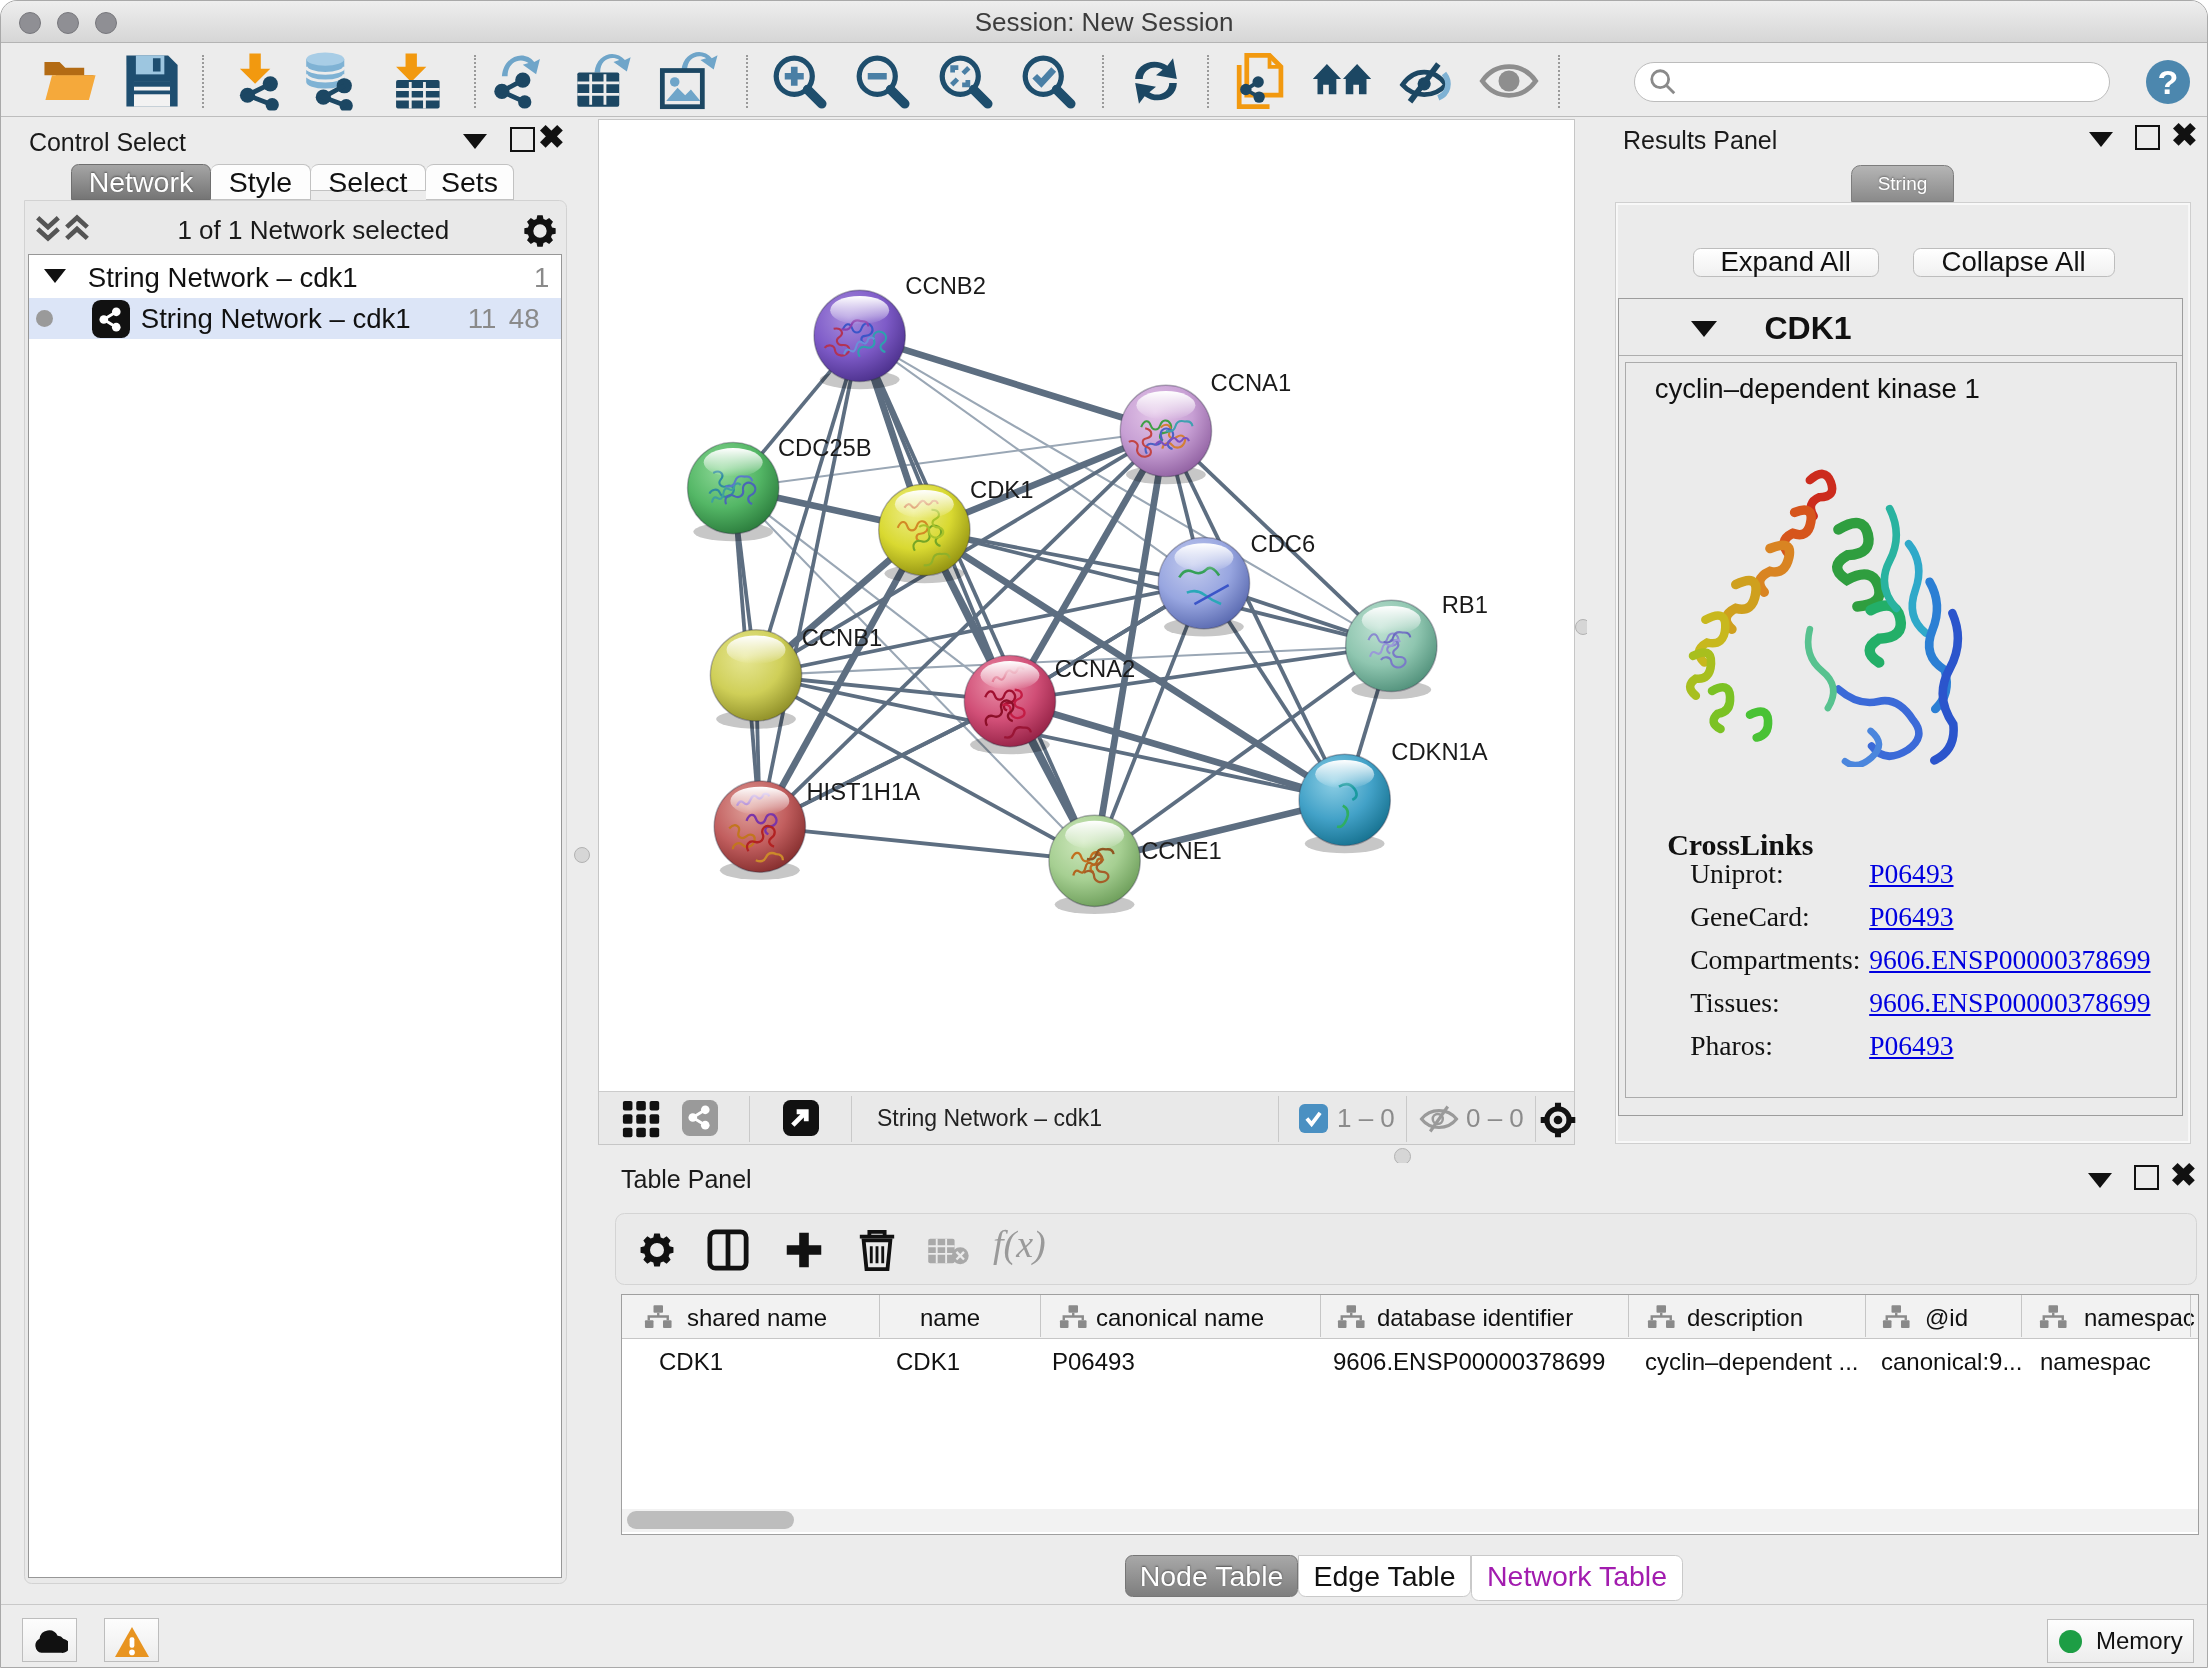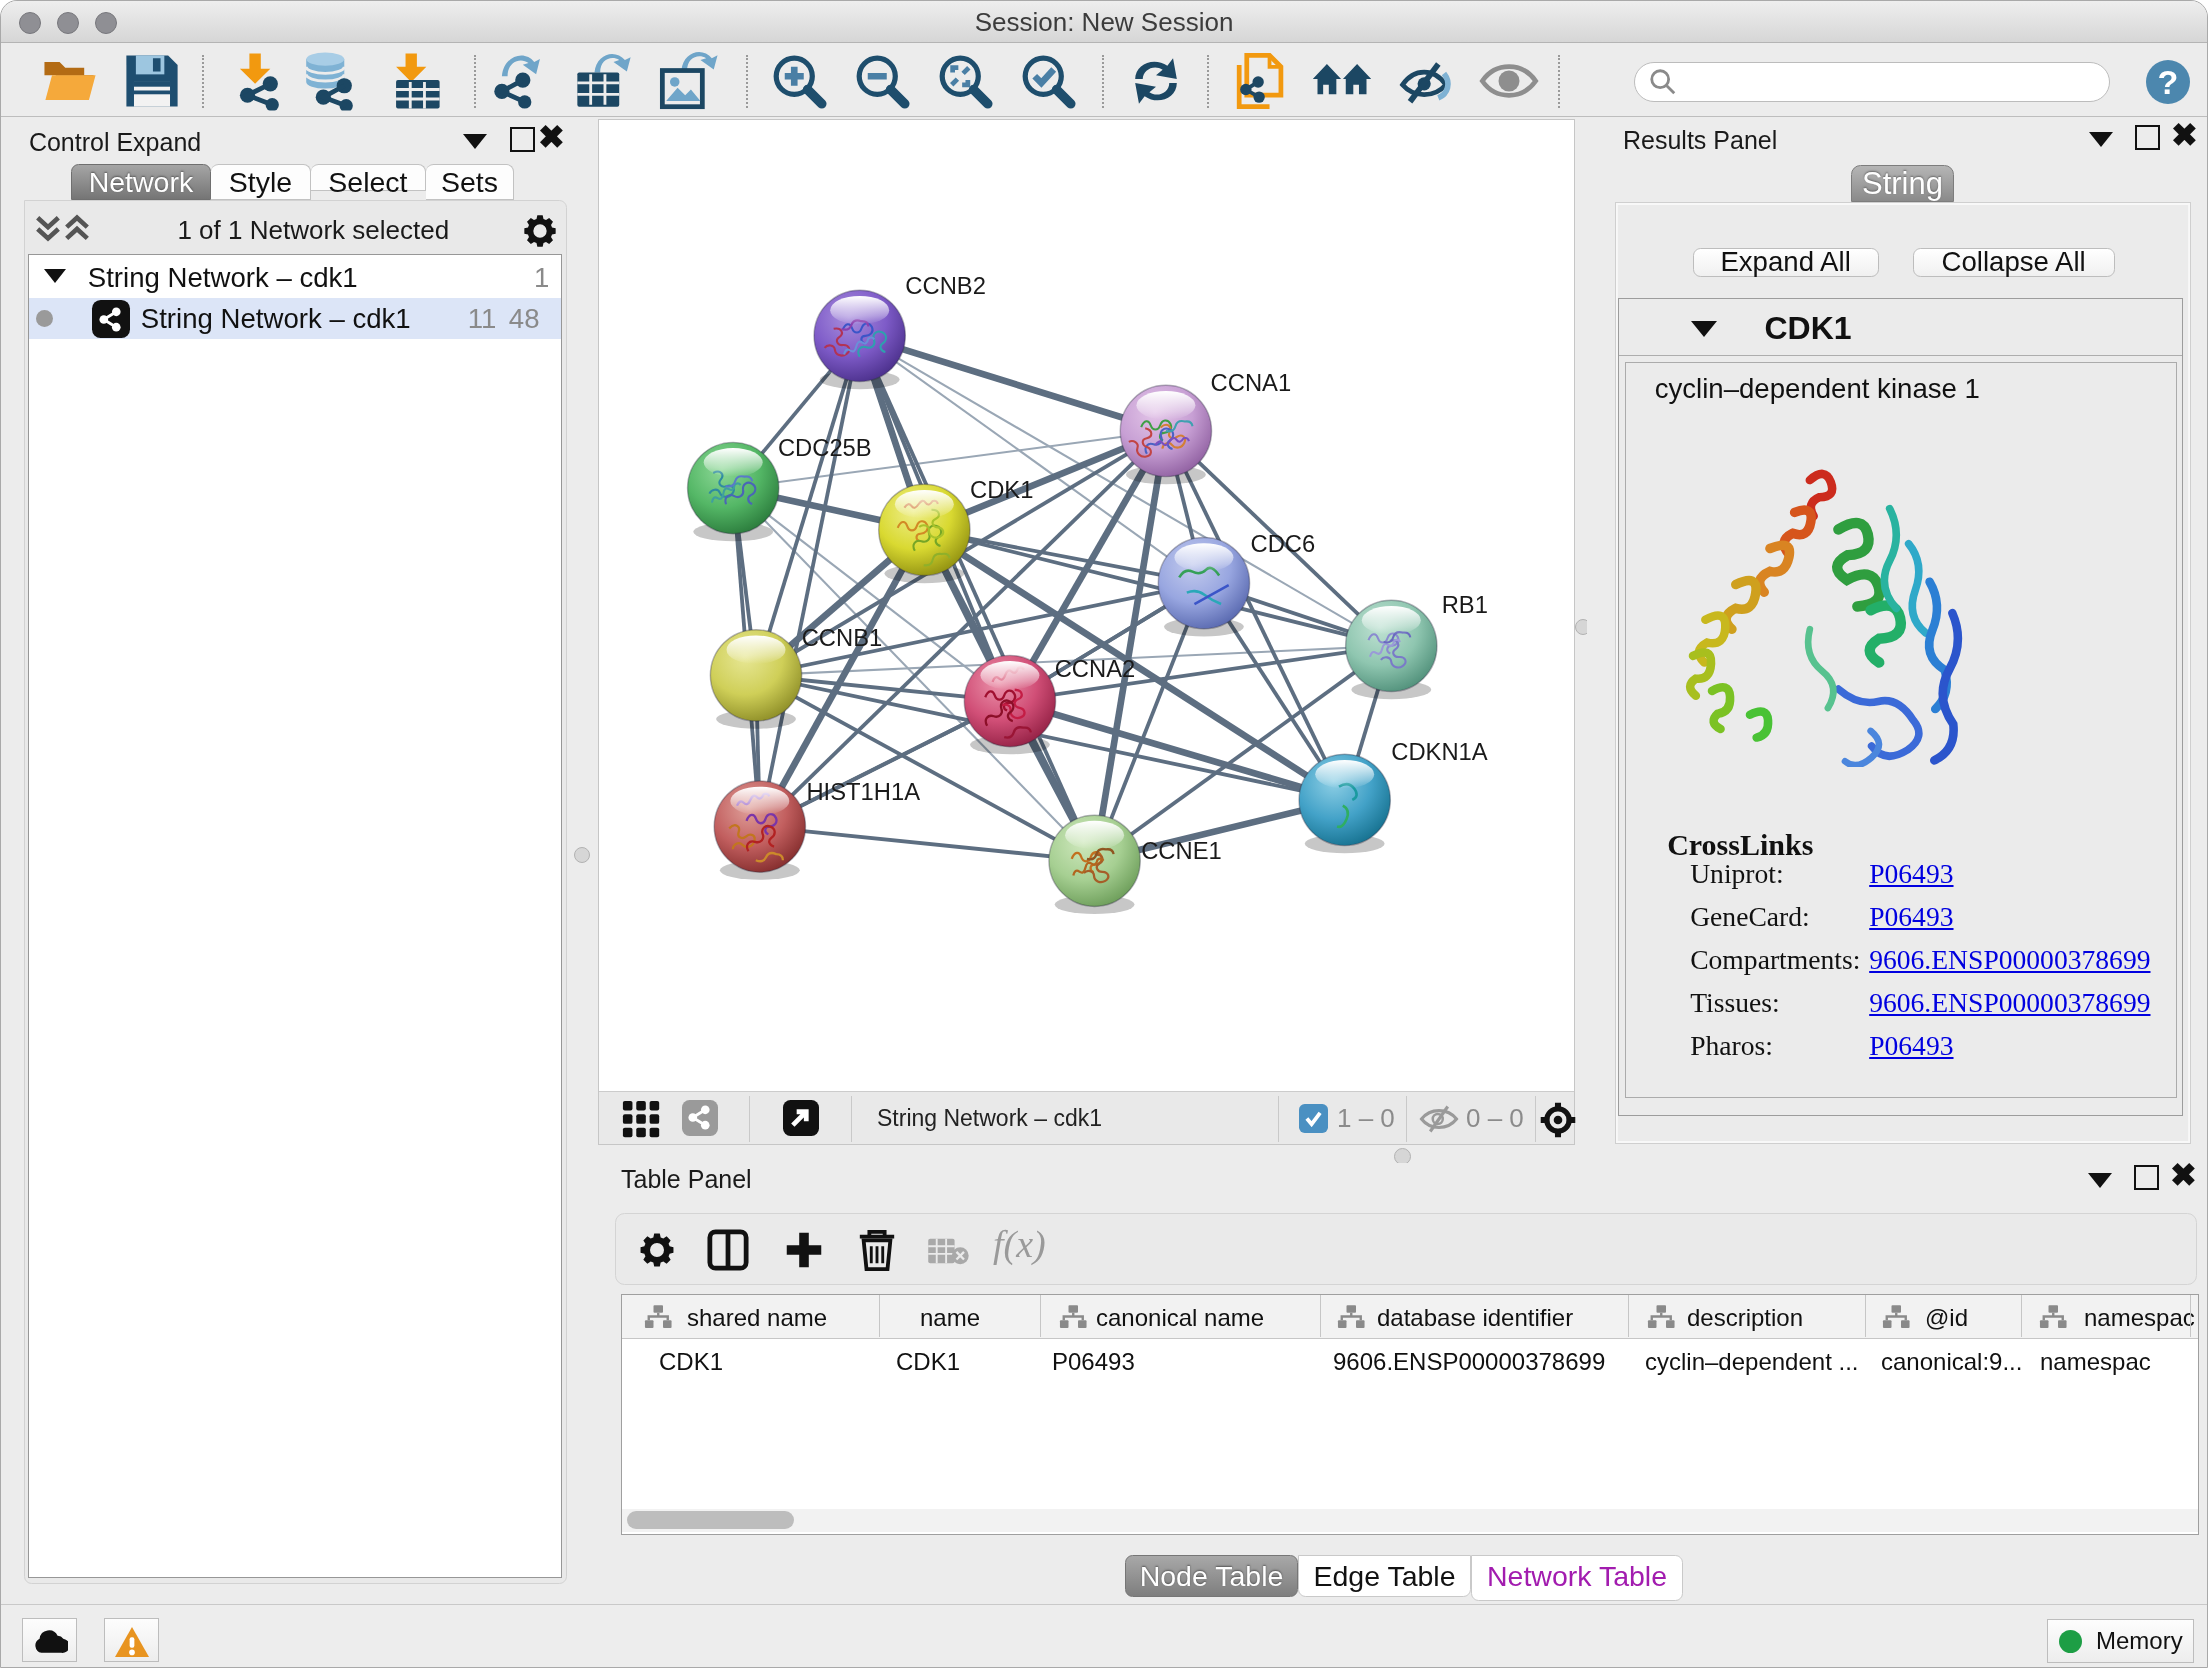--- a/index.html
+++ b/index.html
@@ -170,21 +170,21 @@
     <div style="position:absolute;left:1633px;top:17px;width:476px;height:40px;background:#fff;border:1.9px solid #bcbcbc;border-radius:20px;"></div>
     <svg class="ticon" style="left:1662px;top:37px;" width="30" height="30" viewBox="0 0 32 32">
       <circle cx="13" cy="13" r="9" fill="none" stroke="#8a8a8a" stroke-width="3"></circle>
       <path d="M20 20 L28 28" stroke="#8a8a8a" stroke-width="3"></path>
     </svg>
 
     <div style="position:absolute;left:2145px;top:15px;width:44px;height:44px;border-radius:50%;background:#4c87ae;color:#fff;font-size:34px;font-weight:bold;text-align:center;line-height:44px;">?</div>
   </div>
 
   <div id="controlpanel" style="position:absolute;left:1.9px;top:118px;width:567px;height:1472px;background:#ececec;">
-    <div class="hdrtxt" style="left:26px;top:8.6px;">Control Expand</div>
+    <div class="hdrtxt" style="left:26px;top:8.6px;">Control Select</div>
     <div class="ph-min" style="left:460px;top:15px;"></div>
     <div class="ph-max" style="left:507px;top:7.6px;"></div>
     <div class="ph-x" style="left:535px;top:5.7px;">✖</div>
 
     <div style="position:absolute;left:68px;top:45px;width:444px;height:36px;">
       <div style="position:absolute;left:0;width:140px;height:36px;background:linear-gradient(#a5a5a5,#757575);border:1px solid #6f6f6f;border-radius:7.6px 7.6px 0 0;color:#fff;text-align:center;font-size:28.5px;line-height:34px;text-shadow:0 -1px 1.9px #555;">Network</div>
       <div style="position:absolute;left:140px;width:100px;height:36px;background:#fdfdfd;border:1px solid #c2c2c2;border-left:none;border-radius:7.6px 7.6px 0 0;color:#111;text-align:center;font-size:28.5px;line-height:34px;">Style</div>
       <div style="position:absolute;left:240px;width:115px;height:27px;background:#fdfdfd;border:1px solid #c2c2c2;border-left:none;border-radius:7.6px 7.6px 0 0;color:#111;text-align:center;font-size:28.5px;line-height:34px;">Select</div>
       <div style="position:absolute;left:355px;width:88px;height:36px;background:#fdfdfd;border:1px solid #c2c2c2;border-left:none;border-radius:7.6px 7.6px 0 0;color:#111;text-align:center;font-size:28.5px;line-height:34px;">Sets</div>
     </div>
@@ -546,21 +546,21 @@
 
   <div style="position:absolute;left:573px;top:846px;width:16px;height:16px;border-radius:50%;background:#d6d6d6;border:1px solid #b2b2b2;"></div>
   <div style="position:absolute;left:1574px;top:618px;width:16px;height:16px;border-radius:50%;background:#d6d6d6;border:1px solid #b2b2b2;"></div>
   <div style="position:absolute;left:1393px;top:1147px;width:17px;height:17px;border-radius:50%;background:#d6d6d6;border:1px solid #b2b2b2;"></div>
 
   <div id="resultspanel" style="position:absolute;left:1586px;top:118px;width:620px;height:1026px;background:#ececec;">
     <div class="hdrtxt" style="left:36px;top:6.7px;">Results Panel</div>
     <div class="ph-min" style="left:502px;top:13.3px;"></div>
     <div class="ph-max" style="left:548px;top:5.7px;"></div>
     <div class="ph-x" style="left:584px;top:3.8px;">✖</div>
-    <div style="position:absolute;left:264px;top:46px;width:103px;height:37px;background:linear-gradient(#b5b5b5,#8a8a8a);border:1px solid #7d7d7d;border-radius:9.5px 9.5px 0 0;color:#fff;text-align:center;font-size:31px;line-height:35px;text-shadow:0 -1px 1.9px #666;">String</div>
+    <div style="position:absolute;left:264px;top:46px;width:103px;height:37px;background:linear-gradient(#b5b5b5,#8a8a8a);border:1px solid #7d7d7d;border-radius:9.5px 9.5px 0 0;color:#fff;text-align:center;font-size:19px;line-height:35px;text-shadow:0 -1px 1.9px #666;">String</div>
     <div style="position:absolute;left:27.6px;top:83px;width:576px;height:942px;background:#ebebeb;border:1.9px solid #cfcfcf;box-shadow:inset 0 0 0 1.9px #f8f8f8;">
       <div style="position:absolute;left:77px;top:45px;width:186px;height:28.5px;background:linear-gradient(#ffffff,#f0f0f0);border:1.9px solid #bdbdbd;border-radius:7.6px;text-align:center;font-size:27.6px;line-height:26px;color:#111;">Expand All</div>
       <div style="position:absolute;left:297px;top:45px;width:202px;height:28.5px;background:linear-gradient(#ffffff,#f0f0f0);border:1.9px solid #bdbdbd;border-radius:7.6px;text-align:center;font-size:27.6px;line-height:26px;color:#111;">Collapse All</div>
 
       <div style="position:absolute;left:2.9px;top:95px;width:565px;height:818px;border:1.9px solid #9c9c9c;background:#ebebeb;">
         <div style="position:absolute;left:0;top:0;width:100%;height:57px;border-bottom:1.9px solid #adadad;">
           <div style="position:absolute;left:72px;top:22px;width:0;height:0;border-left:13.3px solid transparent;border-right:13.3px solid transparent;border-top:16px solid #111;"></div>
           <div style="position:absolute;left:145px;top:10.5px;font-size:32px;font-weight:bold;color:#111;">CDK1</div>
         </div>
         <div style="position:absolute;left:5.7px;top:63px;width:552px;height:736px;border:1px solid #ababab;background:#ebebeb;">

